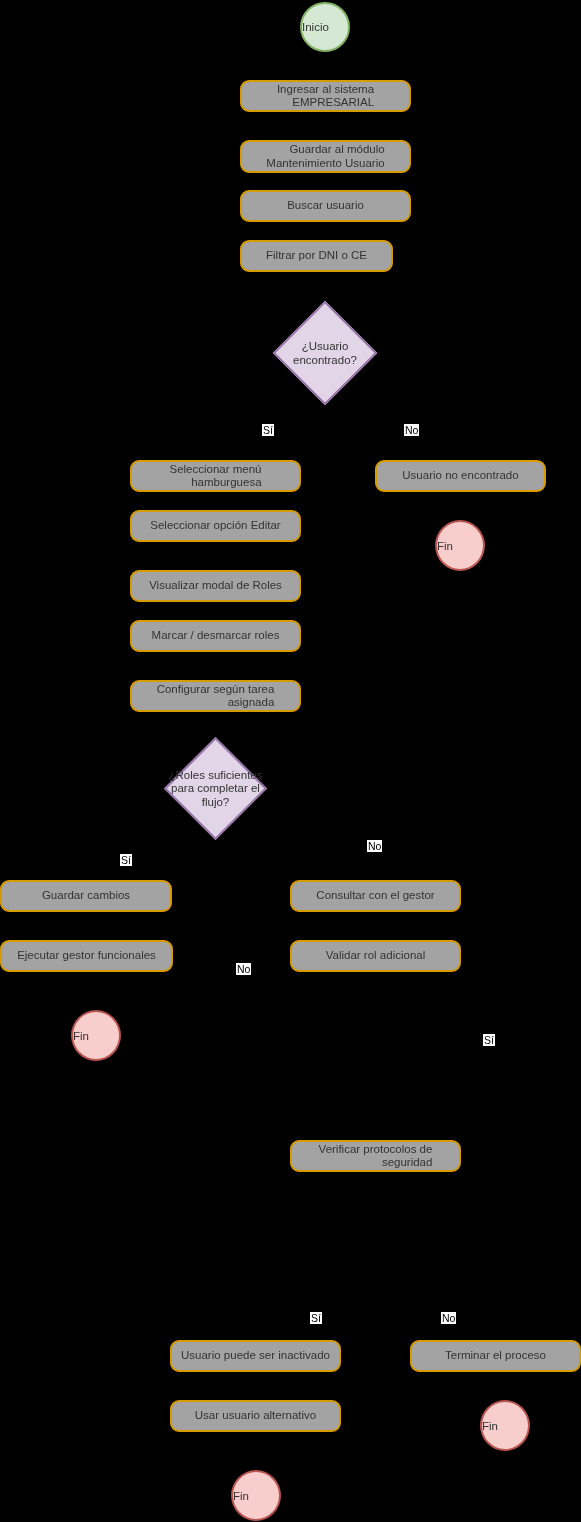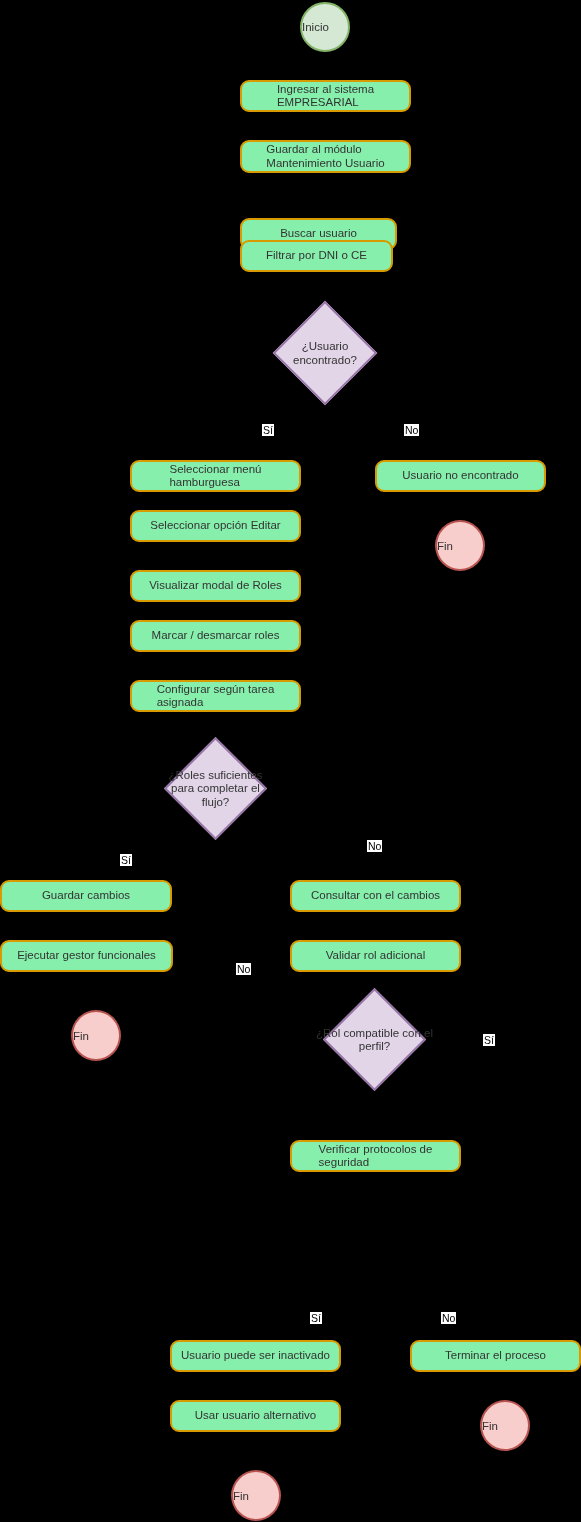--- a/index.html
+++ b/index.html
@@ -13,30 +13,30 @@
     height: 1522px;
     background: #000000;
     overflow: hidden;
     font-family: "Liberation Sans", sans-serif;
   }
 
   
   .node-box {
     position: absolute;
     box-sizing: border-box;
-    background: #86efac;
+    background: #a3a3a3;
     border: 2px solid #d79b00;
     border-radius: 9px;
     color: #333333;
     font-size: 11.5px;
     line-height: 13.5px;
     display: flex;
     align-items: center;
     justify-content: center;
-    text-align: left;
+    text-align: right;
     padding: 1px 6px;
     white-space: pre-line;
   }
 
   
   .node-circle {
     position: absolute;
     box-sizing: border-box;
     border-radius: 50%;
     display: flex;
@@ -151,21 +151,21 @@
   <div class="node-box" style="left:240px; top:80px; width:171px; height:32px;">
     <span>Ingresar al sistema
 EMPRESARIAL</span>
   </div>
 
   <div class="node-box" style="left:240px; top:140px; width:171px; height:33px;">
     <span>Guardar al módulo
 Mantenimiento Usuario</span>
   </div>
 
-  <div class="node-box" style="left:240px; top:190px; width:157px; height:32px;margin-top:28px;">
+  <div class="node-box" style="left:240px; top:190px; width:171px; height:32px;">
     <span>Buscar usuario</span>
   </div>
 
   <div class="node-box" style="left:240px; top:240px; width:153px; height:32px;">
     <span>Filtrar por DNI o CE</span>
   </div>
 
   <div class="node-diamond" style="left:288px; top:316px; width:74px; height:74px;">
     <div class="shape"></div>
     <div class="dlabel" style="width:92px;">¿Usuario
@@ -221,32 +221,27 @@
 
   <div class="node-box" style="left:0px; top:940px; width:173px; height:32px;">
     <span>Ejecutar gestor funcionales</span>
   </div>
 
   <div class="node-circle end" style="left:71px; top:1010px; width:50px; height:51px;">
     <span>Fin</span>
   </div>
 
   <div class="node-box" style="left:290px; top:880px; width:171px; height:32px;">
-    <span>Consultar con el cambios</span>
+    <span>Consultar con el gestor</span>
   </div>
 
   <div class="node-box" style="left:290px; top:940px; width:171px; height:32px;">
     <span>Validar rol adicional</span>
   </div>
 
-  <div class="node-diamond" style="left:338px; top:1003px; width:73px; height:73px;">
-    <div class="shape"></div>
-    <div class="dlabel" style="width:125px;">¿Rol compatible con el
-perfil?</div>
-  </div>
 
   <div class="edge-label" style="left:236px; top:963px;">No</div>
   <div class="edge-label" style="left:483px; top:1034px;">Sí</div>
 
   <div class="node-box" style="left:290px; top:1140px; width:171px; height:32px;">
     <span>Verificar protocolos de
 seguridad</span>
   </div>
 
 

